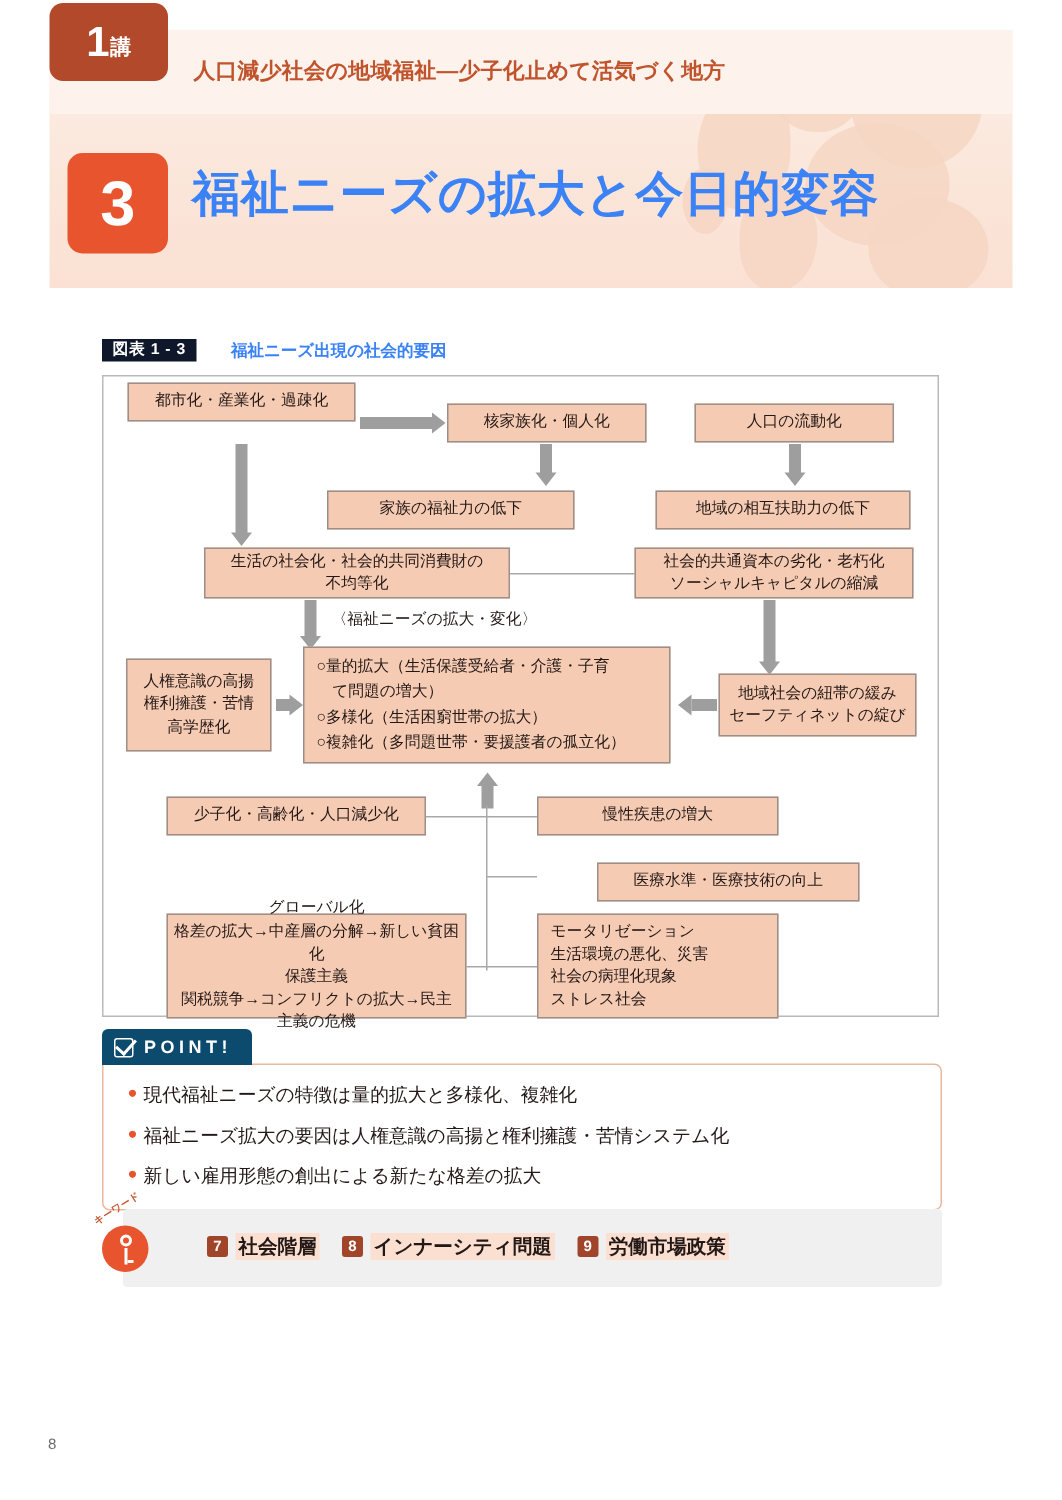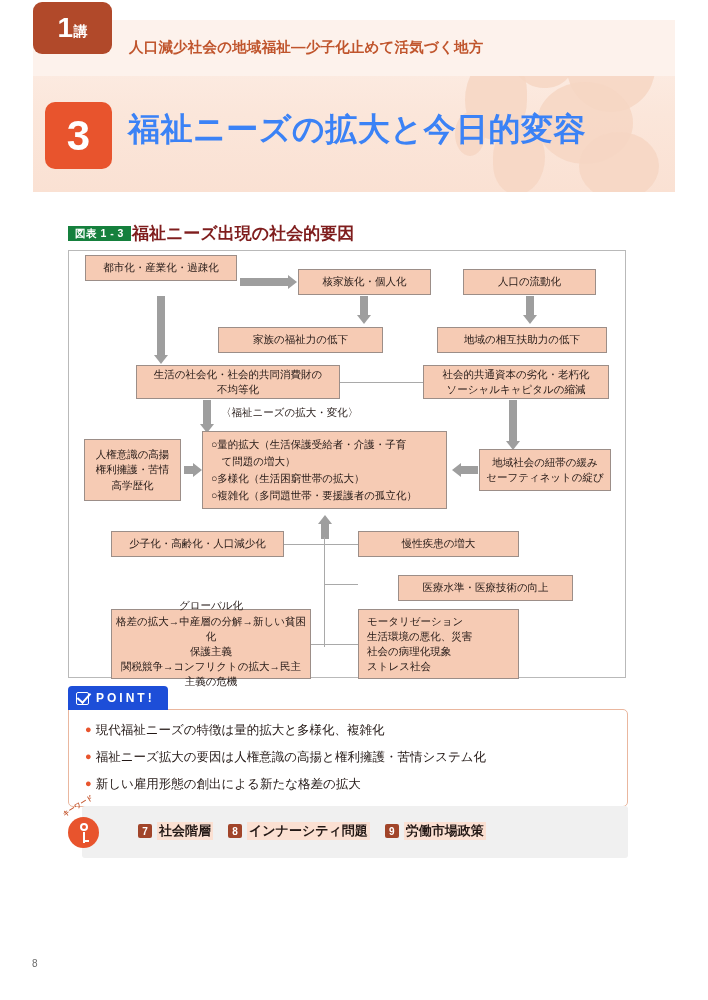--- a/index.html
+++ b/index.html
@@ -84,29 +84,29 @@
     color: #3b82f6;
     letter-spacing: .5px;
     z-index: 4;
     white-space: nowrap;
   }
 
   
   .figure-wrap { position: absolute; left: 68px; top: 224px; width: 560px; }
   .figure-caption { display: flex; align-items: center; height: 19px; margin-bottom: 7px; }
   .fig-badge {
-    background: #15803d; color: #fff;
+    background: #0f172a; color: #fff;
     font-size: 10.5px; font-weight: bold;
     padding: 2px 7px 3px 7px;
     line-height: 1;
     letter-spacing: .5px;
   }
   .fig-title {
-    font-size: 17px; font-weight: bold;
-    margin-left: 1px; color: #7f1d1d;
+    font-size: 11px; font-weight: bold;
+    margin-left: 23px; color: #3b82f6;
   }
   .figure-box {
     position: relative;
     width: 558px; height: 428px;
     border: 1px solid #b9b9b9;
     background: #fff;
     box-sizing: border-box;
   }
 
   .node {
@@ -146,21 +146,21 @@
     white-space: nowrap;
   }
 
   .bullets { font-size: 10.5px; line-height: 1.62; }
   .bullets div { white-space: nowrap; }
 
   
   .point-wrap { position: absolute; left: 68px; top: 686px; width: 560px; }
   .point-tab {
     display: inline-flex; align-items: center;
-    background: #1d4ed8;
+    background: #0c4a6e;
     border-radius: 4px 4px 0 0;
     padding: 3px 13px 3px 8px;
     height: 18px;
   }
   .check-icon {
     width: 13px; height: 13px;
     border: 1.6px solid #ffffff;
     border-radius: 2px;
     position: relative;
     margin-right: 7px;

